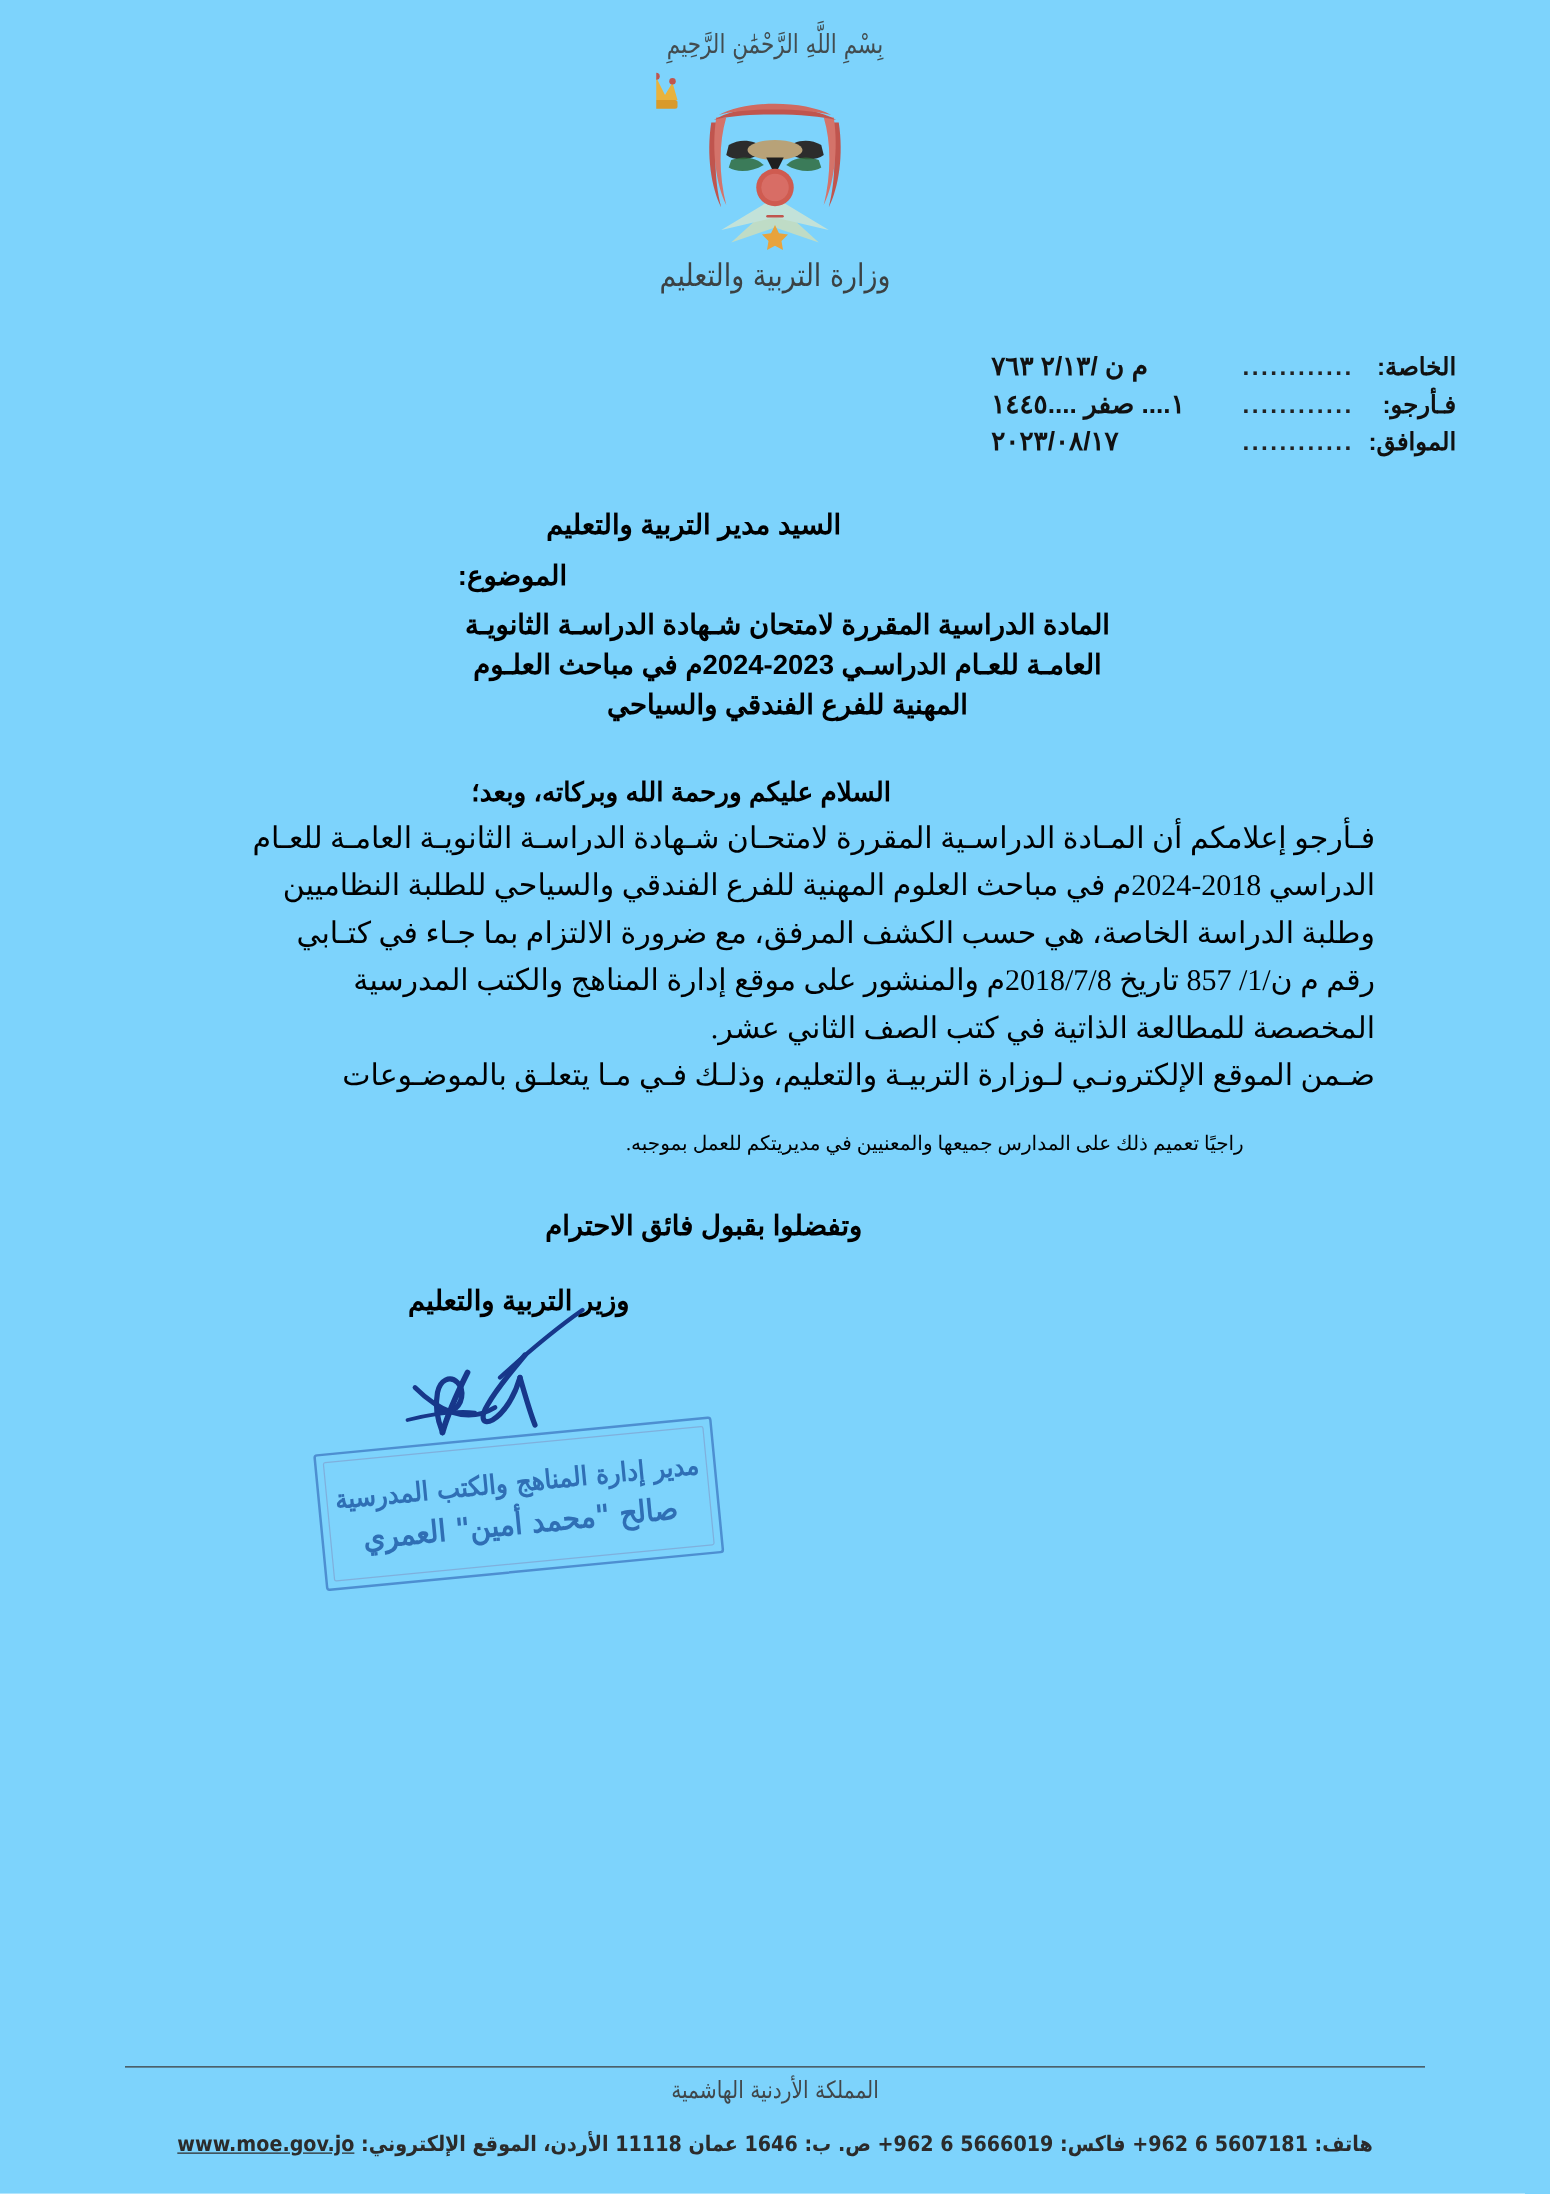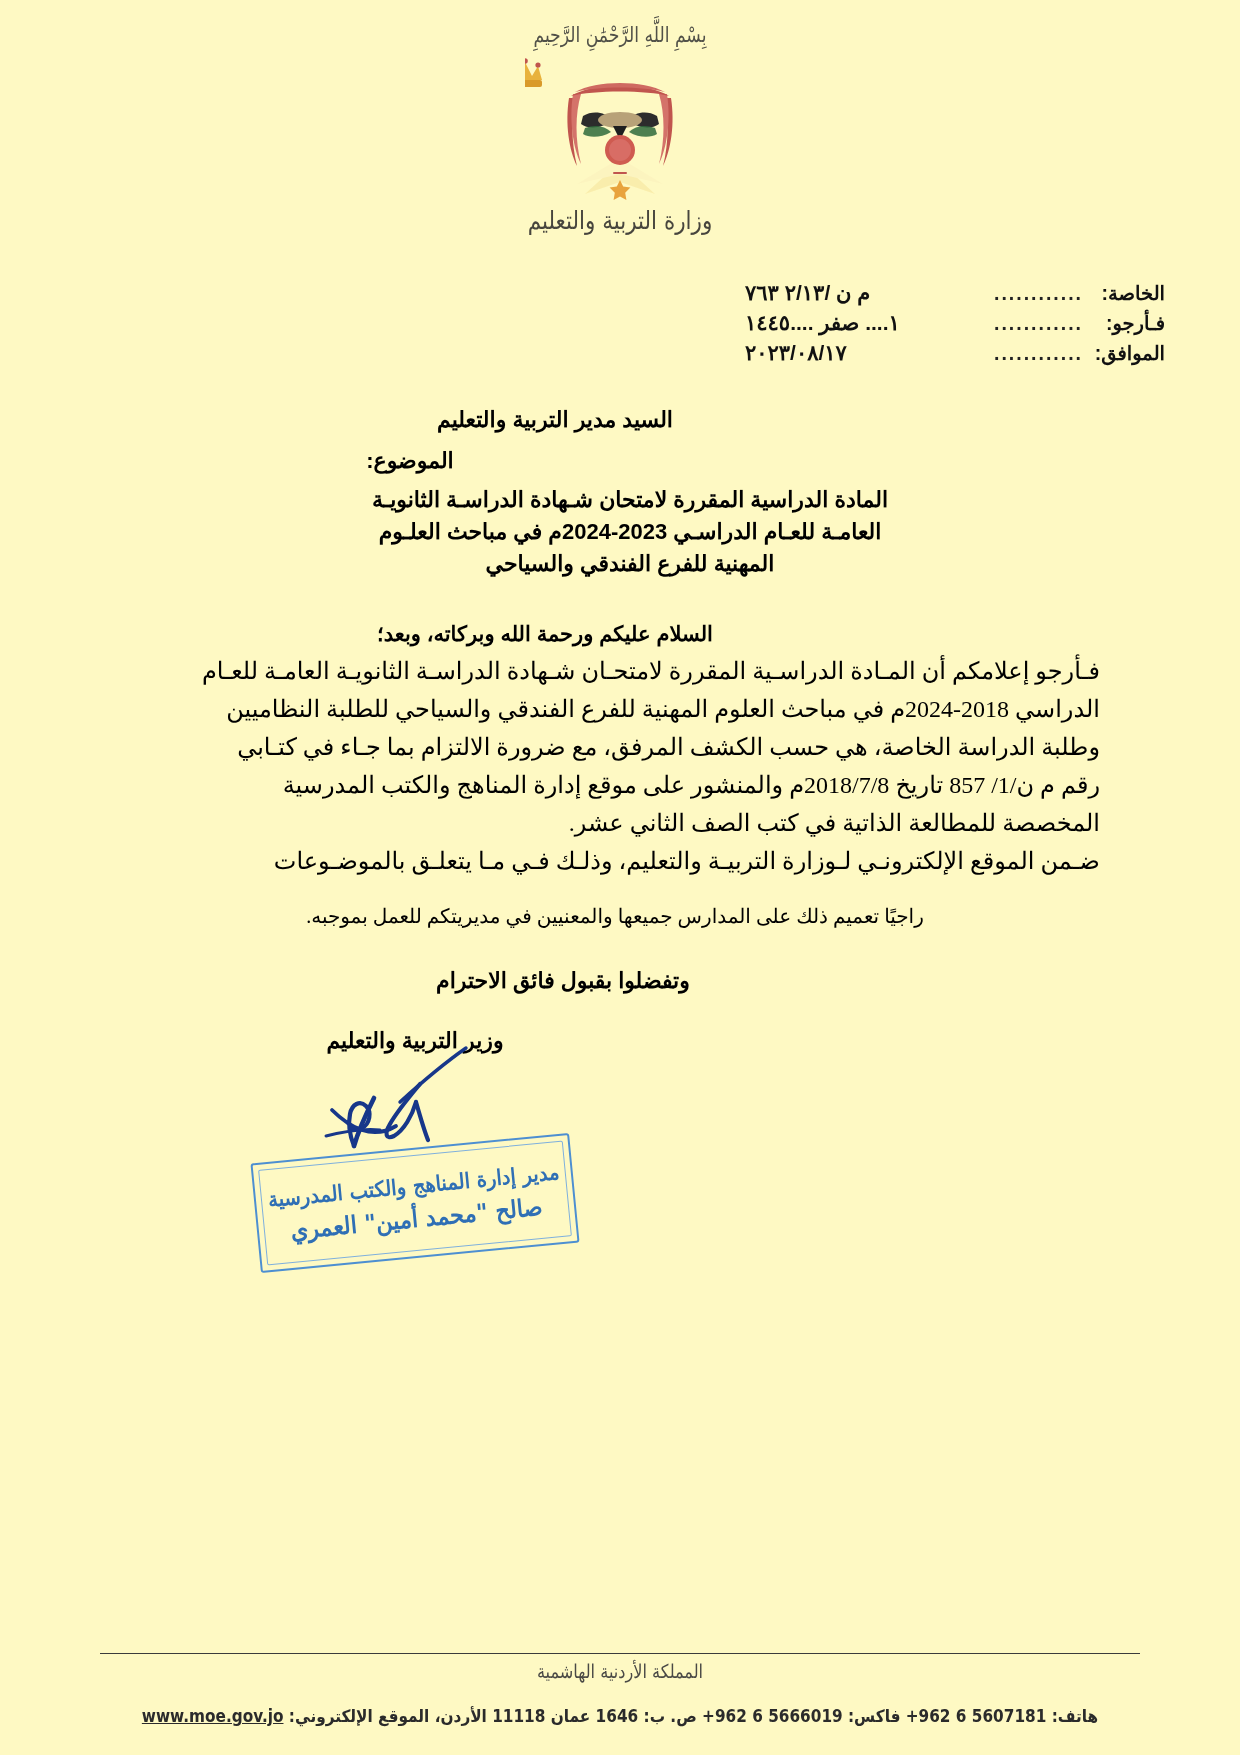--- a/index.html
+++ b/index.html
@@ -4,21 +4,21 @@
 <style>
   html, body {
     margin: 0;
     padding: 0;
     background: #ffffff;
   }
   .page {
     position: relative;
     width: 1240px;
     height: 1755px;
-    background: #fef9c3;
+    background: #7dd3fc;
     font-family: "Liberation Serif", "DejaVu Serif", serif;
     color: #000000;
     overflow: hidden;
   }
 
   
   .letterhead {
     position: absolute;
     top: 18px;
     left: 0;
@@ -87,20 +87,21 @@
     letter-spacing: 2px;
     padding: 0 4px;
     direction: rtl;
     font-weight: bold;
     color: #222;
   }
   .refvalue {
     flex: 0 0 auto;
     font-size: 21px;
     letter-spacing: 1px;
+    margin-left: 48px;
   }
 
   
   .addressee {
     position: absolute;
     top: 407px;
     right: 0;
     width: 1240px;
     text-align: center;
     font-family: Liberation Sans, sans-serif;
@@ -161,23 +162,23 @@
   }
   .para-main { top: 652px; }
   .para-main div { white-space: nowrap; }
 
   .para-closing {
     position: absolute;
     top: 898px;
     right: 245px;
     width: 760px;
     font-family: "Liberation Serif", serif;
-    font-size: 20px;
+    font-size: 16px;
     line-height: 36px;
-    text-align: center;
+    text-align: right;
   }
 
   .regards {
     position: absolute;
     top: 968px;
     left: 0;
     width: 1240px;
     text-align: center;
     padding-right: 130px;
     box-sizing: border-box;

